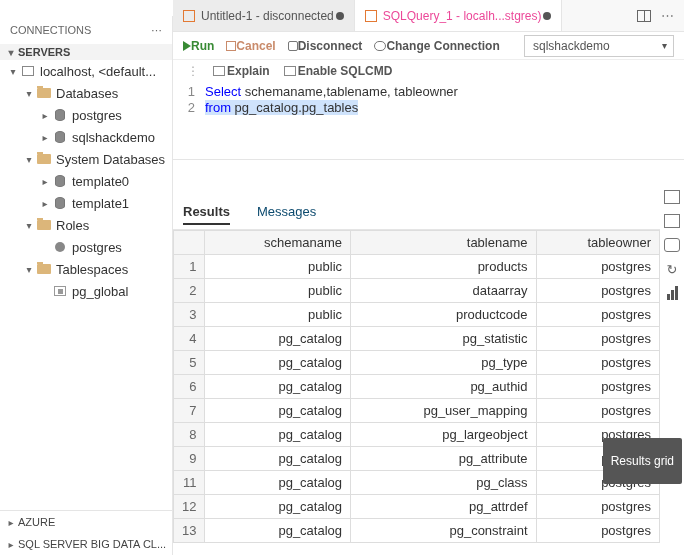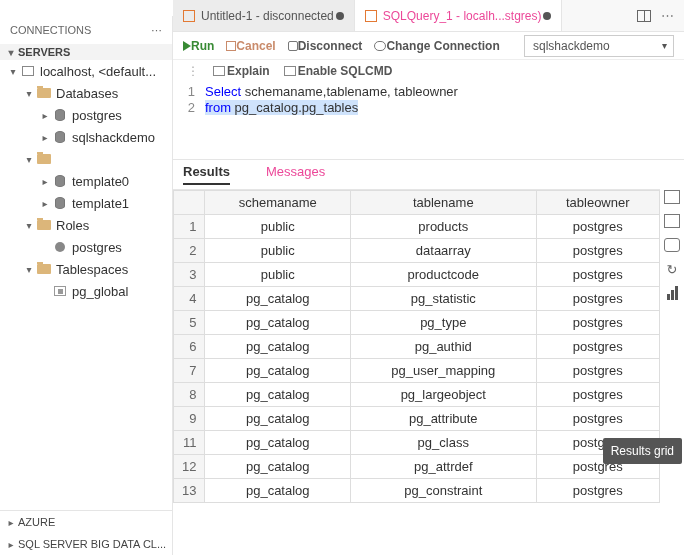--- a/index.html
+++ b/index.html
@@ -45,40 +45,40 @@
 
 .editor { display: flex; border-bottom: 1px solid #e5e5e5; height: 78px; padding-top: 2px; }
 .gutter { width: 32px; text-align: right; color: #888; font-family: Consolas, monospace; font-size: 13px; padding-right: 10px; line-height: 16px; user-select: none; }
 .code { font-family: Consolas, monospace; font-size: 13px; line-height: 16px; flex: 1; }
 .kw { color: #0000ff; }
 .ident { color: #333; margin-top: 18px; }
 .cursor-bg { background: #cfe3fc; }
 
 .results-area { flex: 1; display: flex; min-height: 0; }
 .results-main { flex: 1; display: flex; flex-direction: column; min-width: 0; }
-.res-tabs { display: flex; gap: 36px; padding: 4px 10px; border-bottom: 1px solid #e5e5e5; }
-.res-tab { font-size: 13px; color: #ec4899; cursor: pointer; padding-bottom: 4px; }
+.res-tabs { display: flex; gap: 27px; padding: 4px 10px; border-bottom: 1px solid #e5e5e5; margin-top: 40px; }
+.res-tab { font-size: 13px; color: #0c4a6e; cursor: pointer; padding-bottom: 4px; }
 .res-tab.active { color: #333; font-weight: 600; border-bottom: 2px solid #333; }
 
 .grid-wrap { flex: 1; overflow: auto; font-family: Consolas, monospace; }
 table { border-collapse: collapse; width: 100%; }
-th, td { border: 1px solid #ddd; padding: 4px 8px; text-align: center; font-size: 13px; white-space: nowrap; }
+th, td { border: 1px solid #ddd; padding: 4px 8px; text-align: right; font-size: 13px; white-space: nowrap; }
 th { background: #f5f5f5; font-weight: 400; position: sticky; top: 0; }
 .rownum { background: #f5f5f5; text-align: right; color: #666; width: 30px; }
 th.rownum { background: #f5f5f5; }
 
 .results-side { width: 24px; display: flex; flex-direction: column; align-items: center; gap: 10px; padding-top: 30px; color: #666; }
 .side-ico { width: 16px; height: 14px; border: 1px solid #777; cursor: pointer; }
 .side-bars { display: flex; align-items: flex-end; gap: 1px; height: 14px; cursor: pointer; }
 .side-bars span { width: 3px; background: #555; }
 .side-bars span:nth-child(1){height:6px}
 .side-bars span:nth-child(2){height:10px}
 .side-bars span:nth-child(3){height:14px}
 
-.tooltip { position: absolute; right: 2px; top: 438px; background: #555; color: #fff; padding: 6px 8px; font-size: 12px; border-radius: 2px; }
+.tooltip { position: absolute; right: 2px; top: 438px; background: #555; color: #fff; padding: 16px 8px; font-size: 12px; border-radius: 2px; }
 
 .bottom-sections { border-top: 1px solid #e5e5e5; }
 .bottom-sections .sb-section { height: 22px; }
 </style>
 </head>
 <body>
 
 <div class="sidebar">
   <div class="sb-header">
     <span>CONNECTIONS</span>
@@ -115,20 +115,21 @@
         <span class="ico">
           <span class="ico-db"></span>
         </span>
         <span>sqlshackdemo</span>
       </div>
     <div class="tree-item" style="padding-left:22px">
         <span class="chev">▾</span>
         <span class="ico">
           <span class="ico-folder"></span>
         </span>
+        <span>System Databases</span>
       </div>
     <div class="tree-item" style="padding-left:38px">
         <span class="chev">▸</span>
         <span class="ico">
           <span class="ico-db"></span>
         </span>
         <span>template0</span>
       </div>
     <div class="tree-item" style="padding-left:38px">
         <span class="chev">▸</span>

